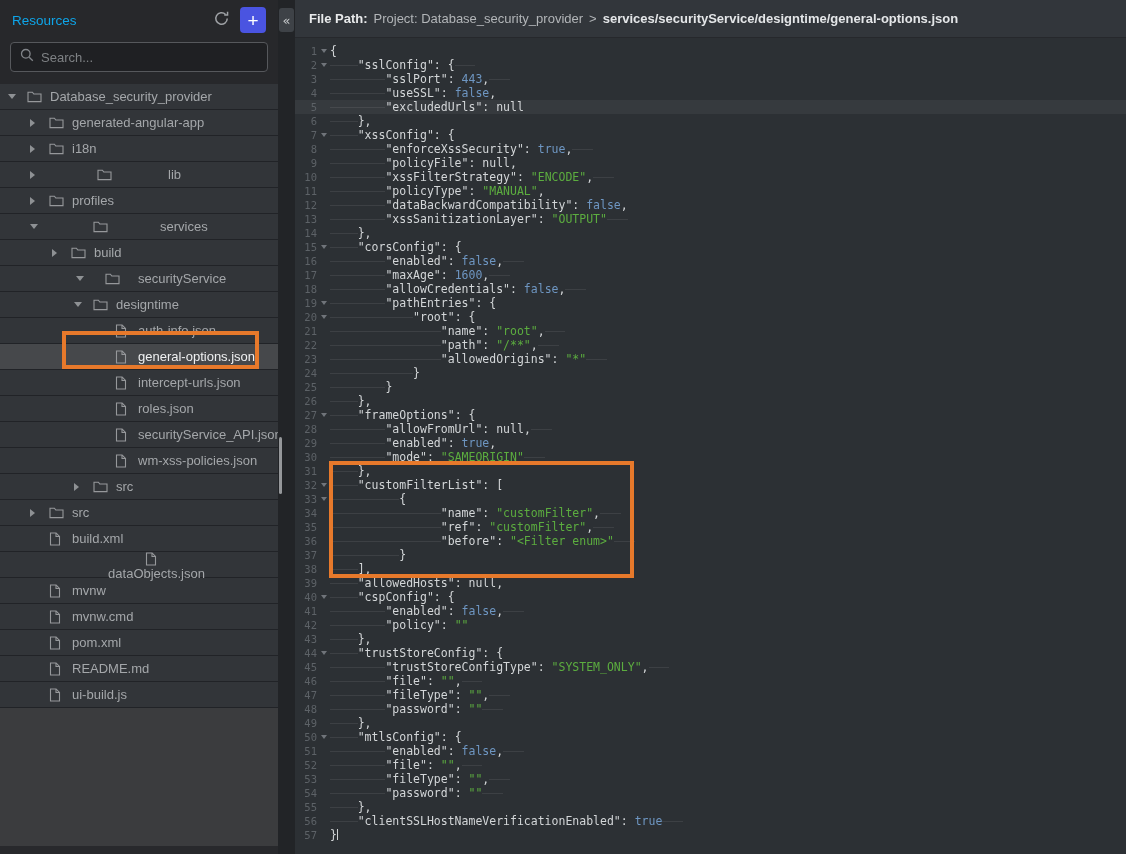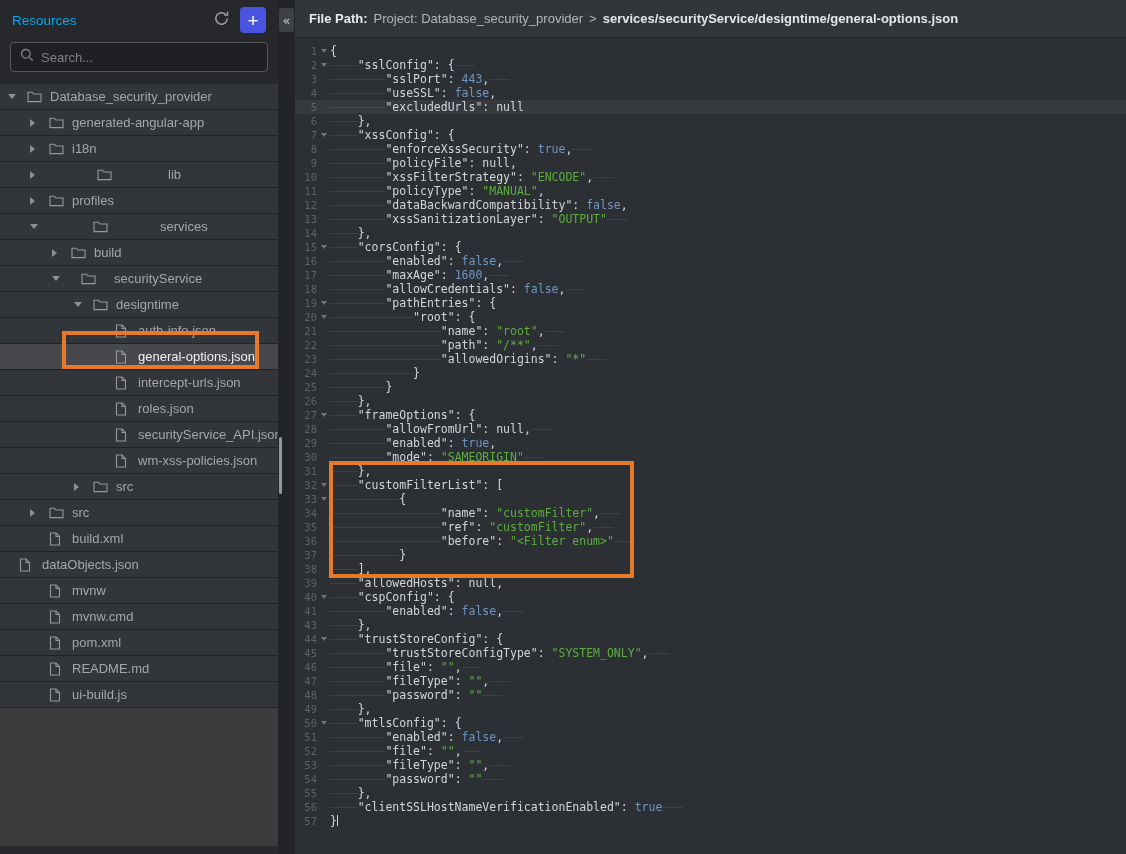--- a/index.html
+++ b/index.html
@@ -158,21 +158,21 @@
       </div>
       <div class="tree-row" style="padding-left: 52px;">
         <span class="arrow right"></span>
         <span class="ticon">
           <svg width="15" height="13" viewBox="0 0 15 13">
             <path d="M1 2.2h4.4l1.4 1.8H14v7.6H1z" fill="none" stroke="#96989b" stroke-width="1.1"></path>
           </svg>
         </span>
         <span class="tlabel">build</span>
       </div>
-      <div class="tree-row" style="padding-left: 52px; gap: 10px;">
+      <div class="tree-row" style="padding-left: 76px; gap: 10px;">
         <span class="arrow down"></span>
         <span class="ticon">
           <svg width="15" height="13" viewBox="0 0 15 13">
             <path d="M1 2.2h4.4l1.4 1.8H14v7.6H1z" fill="none" stroke="#96989b" stroke-width="1.1"></path>
           </svg>
         </span>
         <span class="tlabel">securityService</span>
       </div>
       <div class="tree-row" style="padding-left: 74px;">
         <span class="arrow down"></span>
@@ -264,21 +264,21 @@
       <div class="tree-row" style="padding-left: 30px;">
         <span class="arrow"></span>
         <span class="ticon">
           <svg width="12" height="14" viewBox="0 0 12 14">
             <path d="M1.5 1h5.6l3.4 3.4V13h-9z" fill="none" stroke="#96989b" stroke-width="1.1"></path>
             <path d="M7 1v3.5h3.5" fill="none" stroke="#96989b" stroke-width="1.1"></path>
           </svg>
         </span>
         <span class="tlabel">build.xml</span>
       </div>
-      <div class="tree-row" style="">
+      <div class="tree-row" style="padding-left: 30px; flex-direction: column;">
         <span class="arrow"></span>
         <span class="ticon">
           <svg width="12" height="14" viewBox="0 0 12 14">
             <path d="M1.5 1h5.6l3.4 3.4V13h-9z" fill="none" stroke="#96989b" stroke-width="1.1"></path>
             <path d="M7 1v3.5h3.5" fill="none" stroke="#96989b" stroke-width="1.1"></path>
           </svg>
         </span>
         <span class="tlabel">dataObjects.json</span>
       </div>
       <div class="tree-row" style="padding-left: 30px;">
@@ -387,20 +387,21 @@
         <div class="cl"><span class="ln">32</span><span class="fold has"></span><span class="codetext"><span class="ind" style="width: 4ch;"></span><span class="t-key">"customFilterList"</span><span class="t-punc">: [</span></span></div>
         <div class="cl"><span class="ln">33</span><span class="fold has"></span><span class="codetext"><span class="ind" style="width: 10ch;"></span><span class="t-punc">{</span></span></div>
         <div class="cl"><span class="ln">34</span><span class="fold"></span><span class="codetext"><span class="ind" style="width: 16ch;"></span><span class="t-key">"name"</span><span class="t-punc">: </span><span class="t-str">"customFilter"</span><span class="t-punc">,</span><span class="ind" style="width: 3ch;"></span></span></div>
         <div class="cl"><span class="ln">35</span><span class="fold"></span><span class="codetext"><span class="ind" style="width: 16ch;"></span><span class="t-key">"ref"</span><span class="t-punc">: </span><span class="t-str">"customFilter"</span><span class="t-punc">,</span><span class="ind" style="width: 3ch;"></span></span></div>
         <div class="cl"><span class="ln">36</span><span class="fold"></span><span class="codetext"><span class="ind" style="width: 16ch;"></span><span class="t-key">"before"</span><span class="t-punc">: </span><span class="t-str">"&lt;Filter enum&gt;"</span><span class="ind" style="width: 3ch;"></span></span></div>
         <div class="cl"><span class="ln">37</span><span class="fold"></span><span class="codetext"><span class="ind" style="width: 10ch;"></span><span class="t-punc">}</span></span></div>
         <div class="cl"><span class="ln">38</span><span class="fold"></span><span class="codetext"><span class="ind" style="width: 4ch;"></span><span class="t-punc">],</span></span></div>
         <div class="cl"><span class="ln">39</span><span class="fold"></span><span class="codetext"><span class="ind" style="width: 4ch;"></span><span class="t-key">"allowedHosts"</span><span class="t-punc">: </span><span class="t-null">null</span><span class="t-punc">,</span></span></div>
         <div class="cl"><span class="ln">40</span><span class="fold has"></span><span class="codetext"><span class="ind" style="width: 4ch;"></span><span class="t-key">"cspConfig"</span><span class="t-punc">: {</span></span></div>
         <div class="cl"><span class="ln">41</span><span class="fold"></span><span class="codetext"><span class="ind" style="width: 8ch;"></span><span class="t-key">"enabled"</span><span class="t-punc">: </span><span class="t-bool">false</span><span class="t-punc">,</span><span class="ind" style="width: 3ch;"></span></span></div>
+        <div class="cl"><span class="ln">42</span><span class="fold"></span><span class="codetext"><span class="ind" style="width: 8ch;"></span><span class="t-key">"policy"</span><span class="t-punc">: </span><span class="t-str">""</span></span></div>
         <div class="cl"><span class="ln">43</span><span class="fold"></span><span class="codetext"><span class="ind" style="width: 4ch;"></span><span class="t-punc">},</span></span></div>
         <div class="cl"><span class="ln">44</span><span class="fold has"></span><span class="codetext"><span class="ind" style="width: 4ch;"></span><span class="t-key">"trustStoreConfig"</span><span class="t-punc">: {</span></span></div>
         <div class="cl"><span class="ln">45</span><span class="fold"></span><span class="codetext"><span class="ind" style="width: 8ch;"></span><span class="t-key">"trustStoreConfigType"</span><span class="t-punc">: </span><span class="t-str">"SYSTEM_ONLY"</span><span class="t-punc">,</span><span class="ind" style="width: 3ch;"></span></span></div>
         <div class="cl"><span class="ln">46</span><span class="fold"></span><span class="codetext"><span class="ind" style="width: 8ch;"></span><span class="t-key">"file"</span><span class="t-punc">: </span><span class="t-str">""</span><span class="t-punc">,</span><span class="ind" style="width: 3ch;"></span></span></div>
         <div class="cl"><span class="ln">47</span><span class="fold"></span><span class="codetext"><span class="ind" style="width: 8ch;"></span><span class="t-key">"fileType"</span><span class="t-punc">: </span><span class="t-str">""</span><span class="t-punc">,</span><span class="ind" style="width: 3ch;"></span></span></div>
         <div class="cl"><span class="ln">48</span><span class="fold"></span><span class="codetext"><span class="ind" style="width: 8ch;"></span><span class="t-key">"password"</span><span class="t-punc">: </span><span class="t-str">""</span><span class="ind" style="width: 3ch;"></span></span></div>
         <div class="cl"><span class="ln">49</span><span class="fold"></span><span class="codetext"><span class="ind" style="width: 4ch;"></span><span class="t-punc">},</span></span></div>
         <div class="cl"><span class="ln">50</span><span class="fold has"></span><span class="codetext"><span class="ind" style="width: 4ch;"></span><span class="t-key">"mtlsConfig"</span><span class="t-punc">: {</span></span></div>
         <div class="cl"><span class="ln">51</span><span class="fold"></span><span class="codetext"><span class="ind" style="width: 8ch;"></span><span class="t-key">"enabled"</span><span class="t-punc">: </span><span class="t-bool">false</span><span class="t-punc">,</span><span class="ind" style="width: 3ch;"></span></span></div>
         <div class="cl"><span class="ln">52</span><span class="fold"></span><span class="codetext"><span class="ind" style="width: 8ch;"></span><span class="t-key">"file"</span><span class="t-punc">: </span><span class="t-str">""</span><span class="t-punc">,</span><span class="ind" style="width: 3ch;"></span></span></div>

